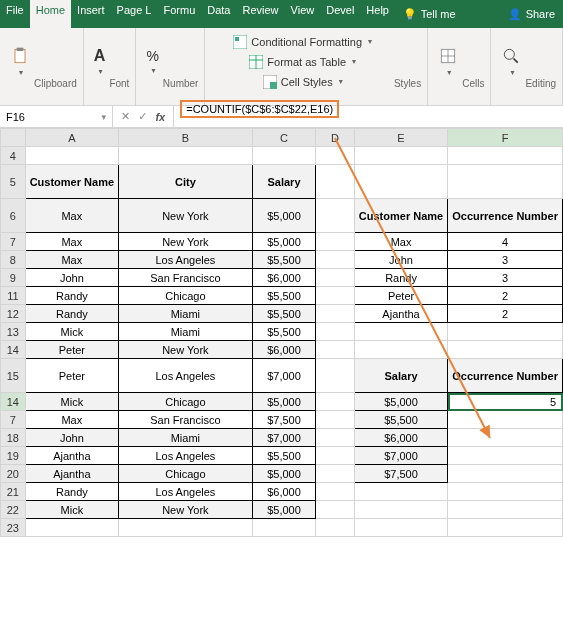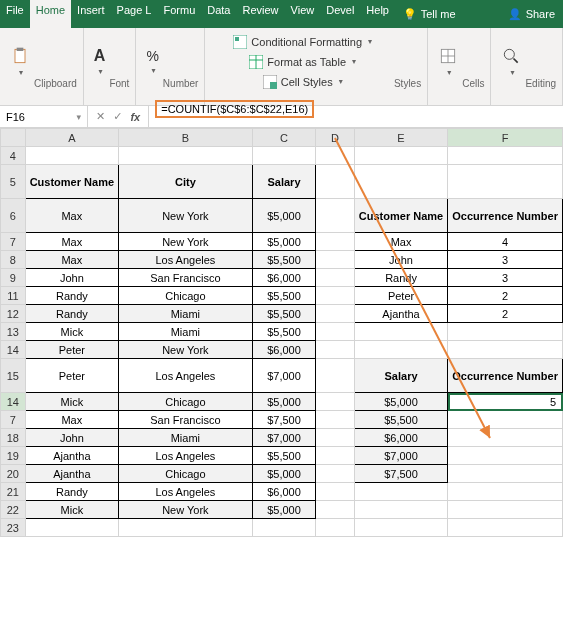--- a/index.html
+++ b/index.html
@@ -18,21 +18,21 @@
 .rgroup .top { display: flex; align-items: center; gap: 4px; flex: 1; }
 .rgroup .lbl { font-size: 10px; color: #666; padding-top: 2px; margin-top: 42px; }
 .bigbtn { display: flex; flex-direction: column; align-items: center; gap: 2px; font-size: 10px; color: #333; padding: 2px 4px; }
 .bigbtn svg { width: 20px; height: 20px; }
 .smbtn { display: flex; align-items: center; gap: 4px; font-size: 11px; color: #333; padding: 1px 2px; white-space: nowrap; }
 .drop::after { content: "▾"; font-size: 8px; color: #666; margin-left: 2px; }
 .styles-col { display: flex; flex-direction: column; gap: 1px; }
 
 
 .fbar { height: 22px; border-bottom: 1px solid #d4d4d4; display: flex; align-items: stretch; background: #fff; }
-.namebox { width: 88px; border-right: 1px solid #d4d4d4; display: flex; align-items: center; padding: 0 6px; font-size: 11px; position: relative; }
+.namebox { width: 113px; border-right: 1px solid #d4d4d4; display: flex; align-items: center; padding: 0 6px; font-size: 11px; position: relative; }
 .namebox::after { content: "▾"; position: absolute; right: 6px; color: #888; font-size: 9px; }
 .fx-btns { display: flex; align-items: center; gap: 8px; padding: 0 8px; border-right: 1px solid #d4d4d4; color: #888; }
 .fx-btns .fx { font-style: italic; color: #555; font-weight: bold; }
 .formula { flex: 1; display: flex; align-items: flex-end; padding: 12px 6px; font-size: 11px; position: relative; }
 .formula-highlight { border: 2px solid #e8833a; padding: 1px 4px; }
 
 
 .gridwrap { position: relative; }
 .sheet { border-collapse: collapse; table-layout: fixed; }
 .sheet th, .sheet td { border: 1px solid #d4d4d4; font-size: 11px; overflow: hidden; white-space: nowrap; }

